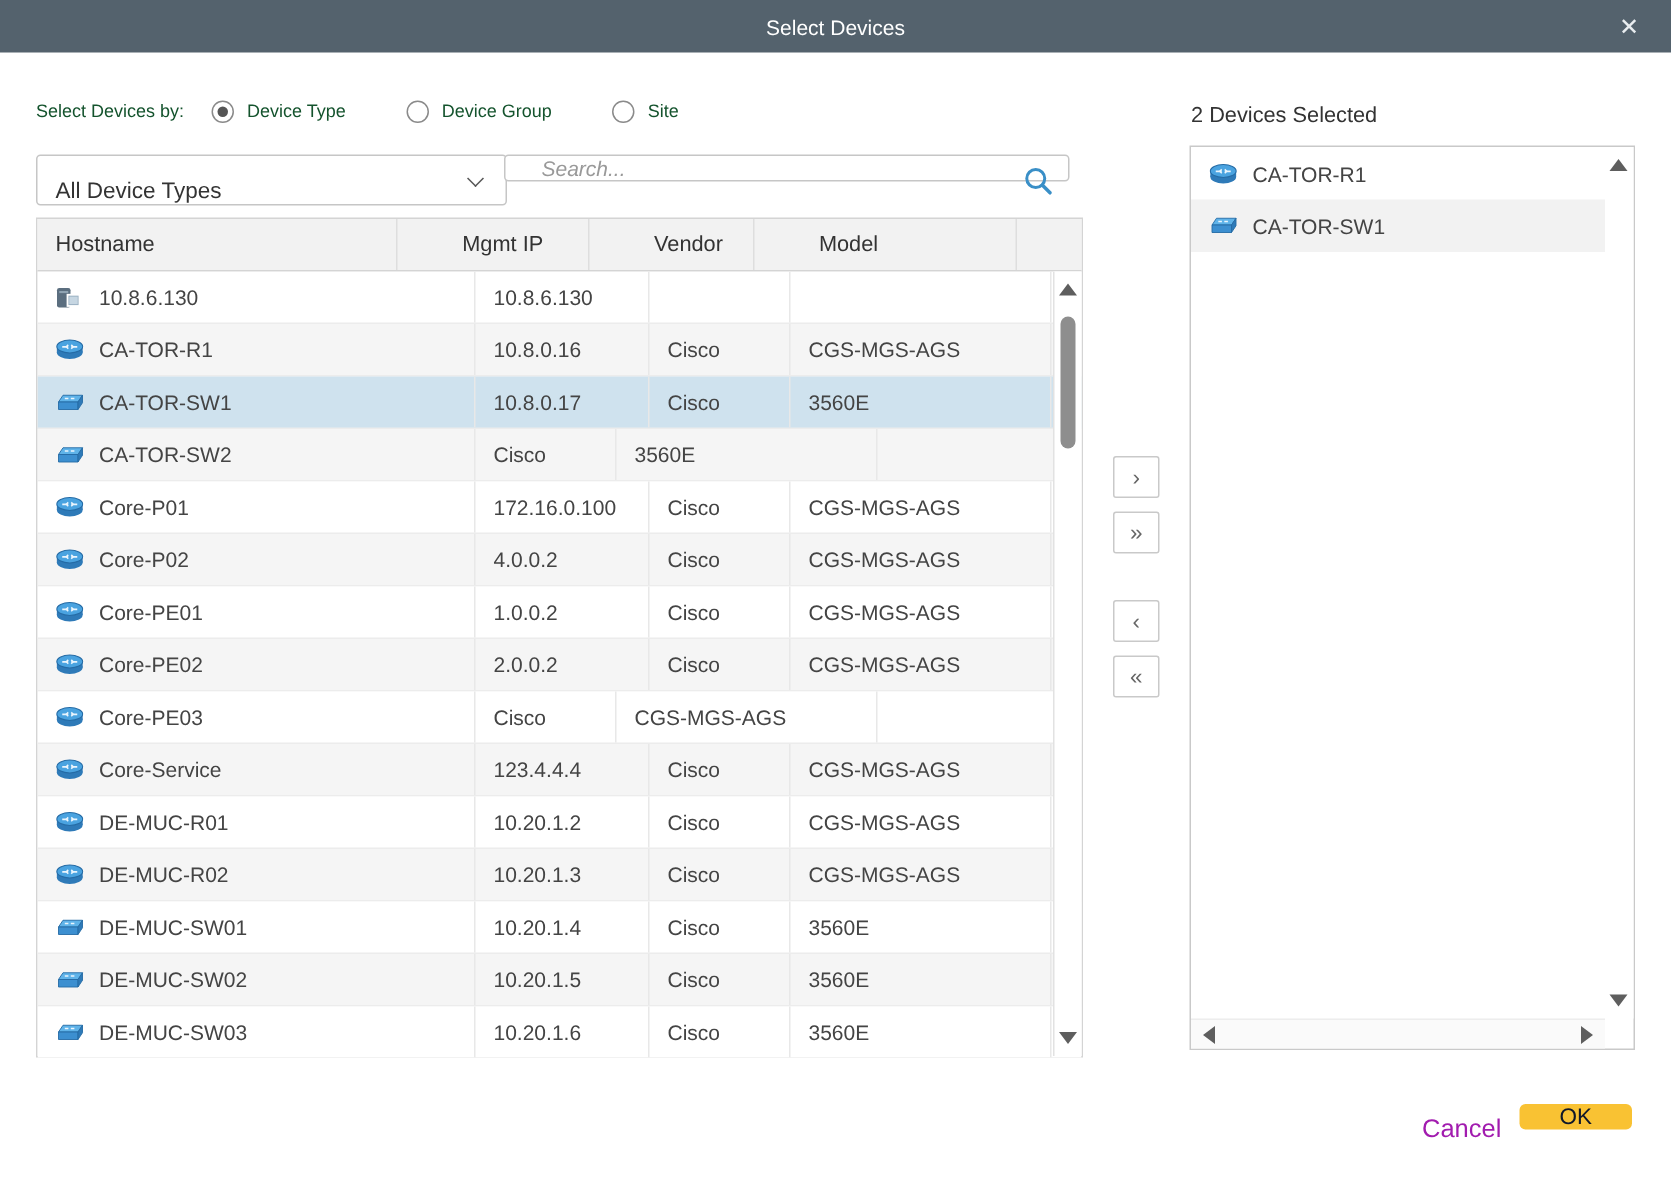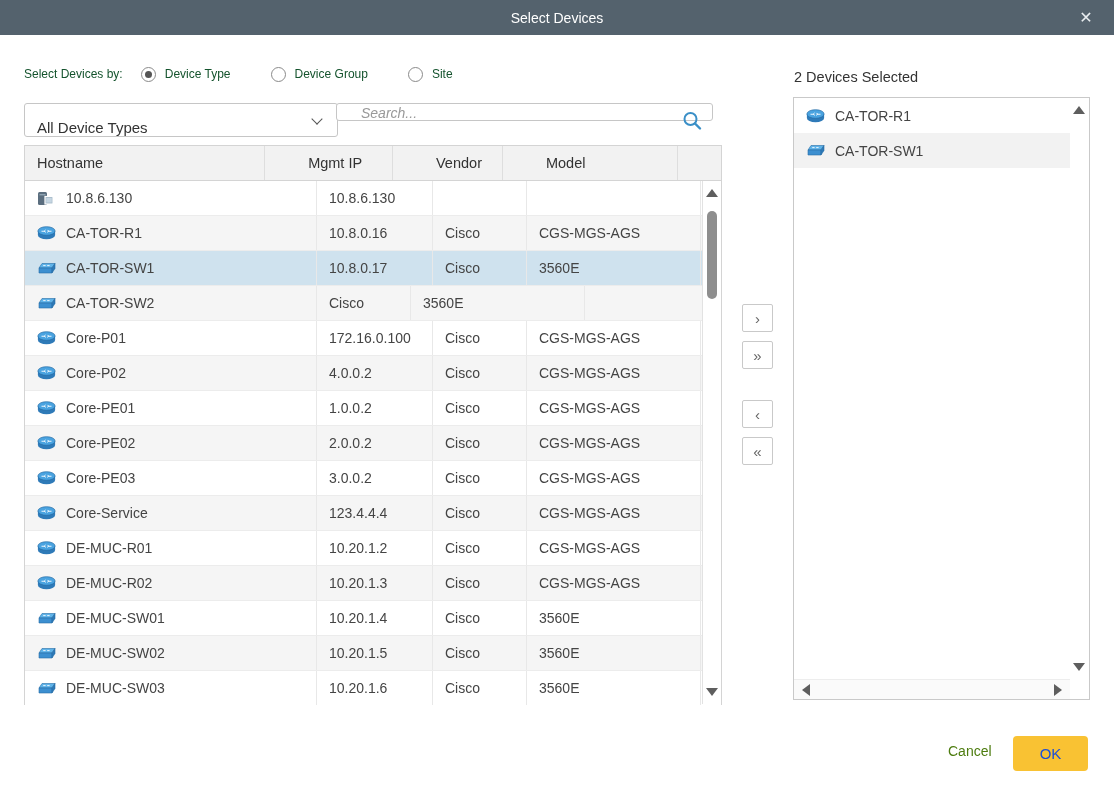--- a/index.html
+++ b/index.html
@@ -128,27 +128,27 @@
   }
   .sel-item.alt { background:#f2f2f2; }
   .sel-vscroll { position:absolute; top:0; right:0; bottom:20px; width:19px; background:#fff; }
   .sel-hscroll {
     position:absolute; left:0; right:19px; bottom:0; height:20px;
     background:#fafafa; border-top:1px solid #ededed;
   }
 
   
   .cancel-link {
-    position:absolute; left:948px; top:743px; font-size:14px;
-    color:#4d7c0f; cursor:pointer;
+    position:absolute; left:948px; top:743px; font-size:17px;
+    color:#a21caf; cursor:pointer;
   }
   .ok-btn {
-    position:absolute; left:1013px; top:736px; width:75px; height:35px;
+    position:absolute; left:1013px; top:736px; width:75px; height:17px;
     background:var(--okbtn,#f9c233); border:none; border-radius:4px;
-    color:#1d4ed8; font-size:15px; font-family:inherit;
+    color:#0f172a; font-size:15px; font-family:inherit;
     display:flex; align-items:center; justify-content:center; cursor:pointer;
   }
 </style>
 </head>
 <body>
 
 <div class="titlebar">
   <span>Select Devices</span>
   <span class="close-btn">✕</span>
 </div>
@@ -331,21 +331,20 @@
             <svg width="19" height="14" viewBox="0 0 19 14">
               <ellipse cx="9.5" cy="9" rx="8.6" ry="4.3" fill="#2e7ab8"></ellipse>
               <rect x="0.9" y="5" width="17.2" height="4" fill="#2e7ab8"></rect>
               <ellipse cx="9.5" cy="5" rx="8.6" ry="4.3" fill="#4aa3e0" stroke="#256ba5" stroke-width="0.7"></ellipse>
               <path d="M4.5 5.2h4M10.5 5.2h4" stroke="#eaf5fd" stroke-width="1.1"></path>
               <path d="M8.5 3.9l-1.3 1.3 1.3 1.3M10.5 3.9l1.3 1.3-1.3 1.3" stroke="#eaf5fd" stroke-width="1" fill="none"></path>
             </svg>
           </span>
           <span>Core-PE03</span>
         </div>
-        <div class="cell c-ip">3.0.0.2</div>
         <div class="cell c-vendor">Cisco</div>
         <div class="cell c-model">CGS-MGS-AGS</div>
       </div>
       <div class="row alt">
         <div class="cell c-host">
           <span class="dev-icon">
             <svg width="19" height="14" viewBox="0 0 19 14">
               <ellipse cx="9.5" cy="9" rx="8.6" ry="4.3" fill="#2e7ab8"></ellipse>
               <rect x="0.9" y="5" width="17.2" height="4" fill="#2e7ab8"></rect>
               <ellipse cx="9.5" cy="5" rx="8.6" ry="4.3" fill="#4aa3e0" stroke="#256ba5" stroke-width="0.7"></ellipse>

